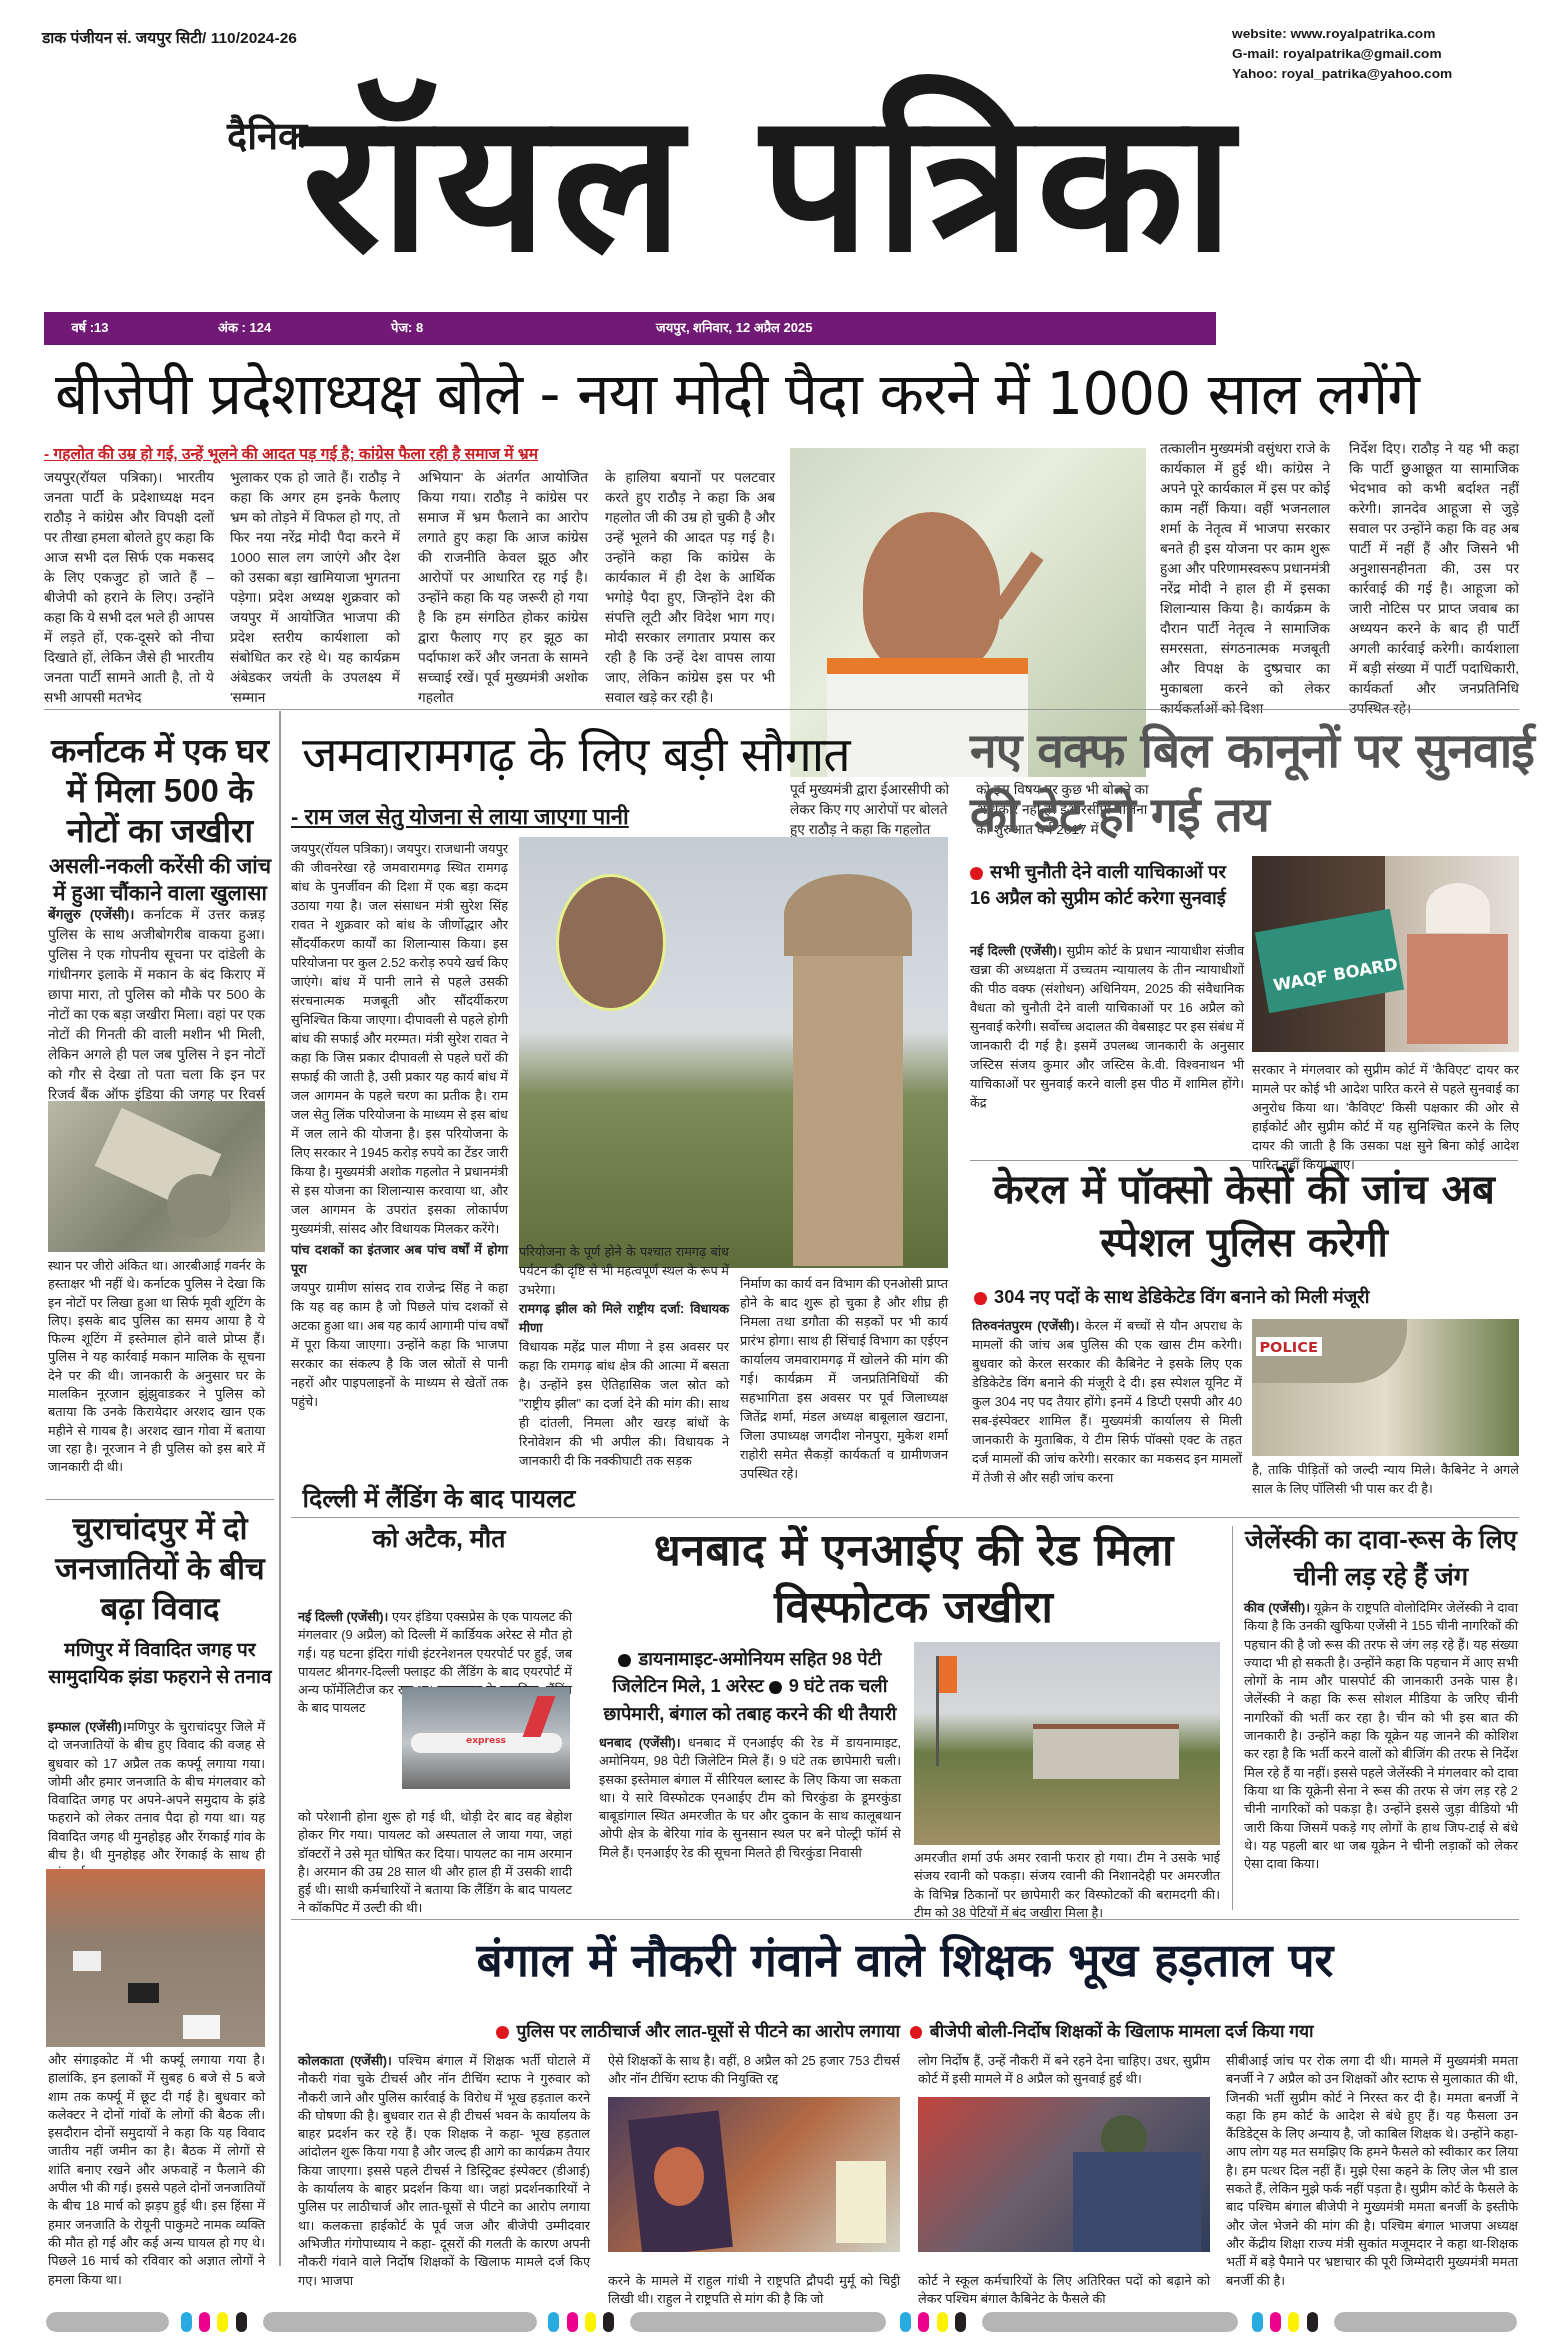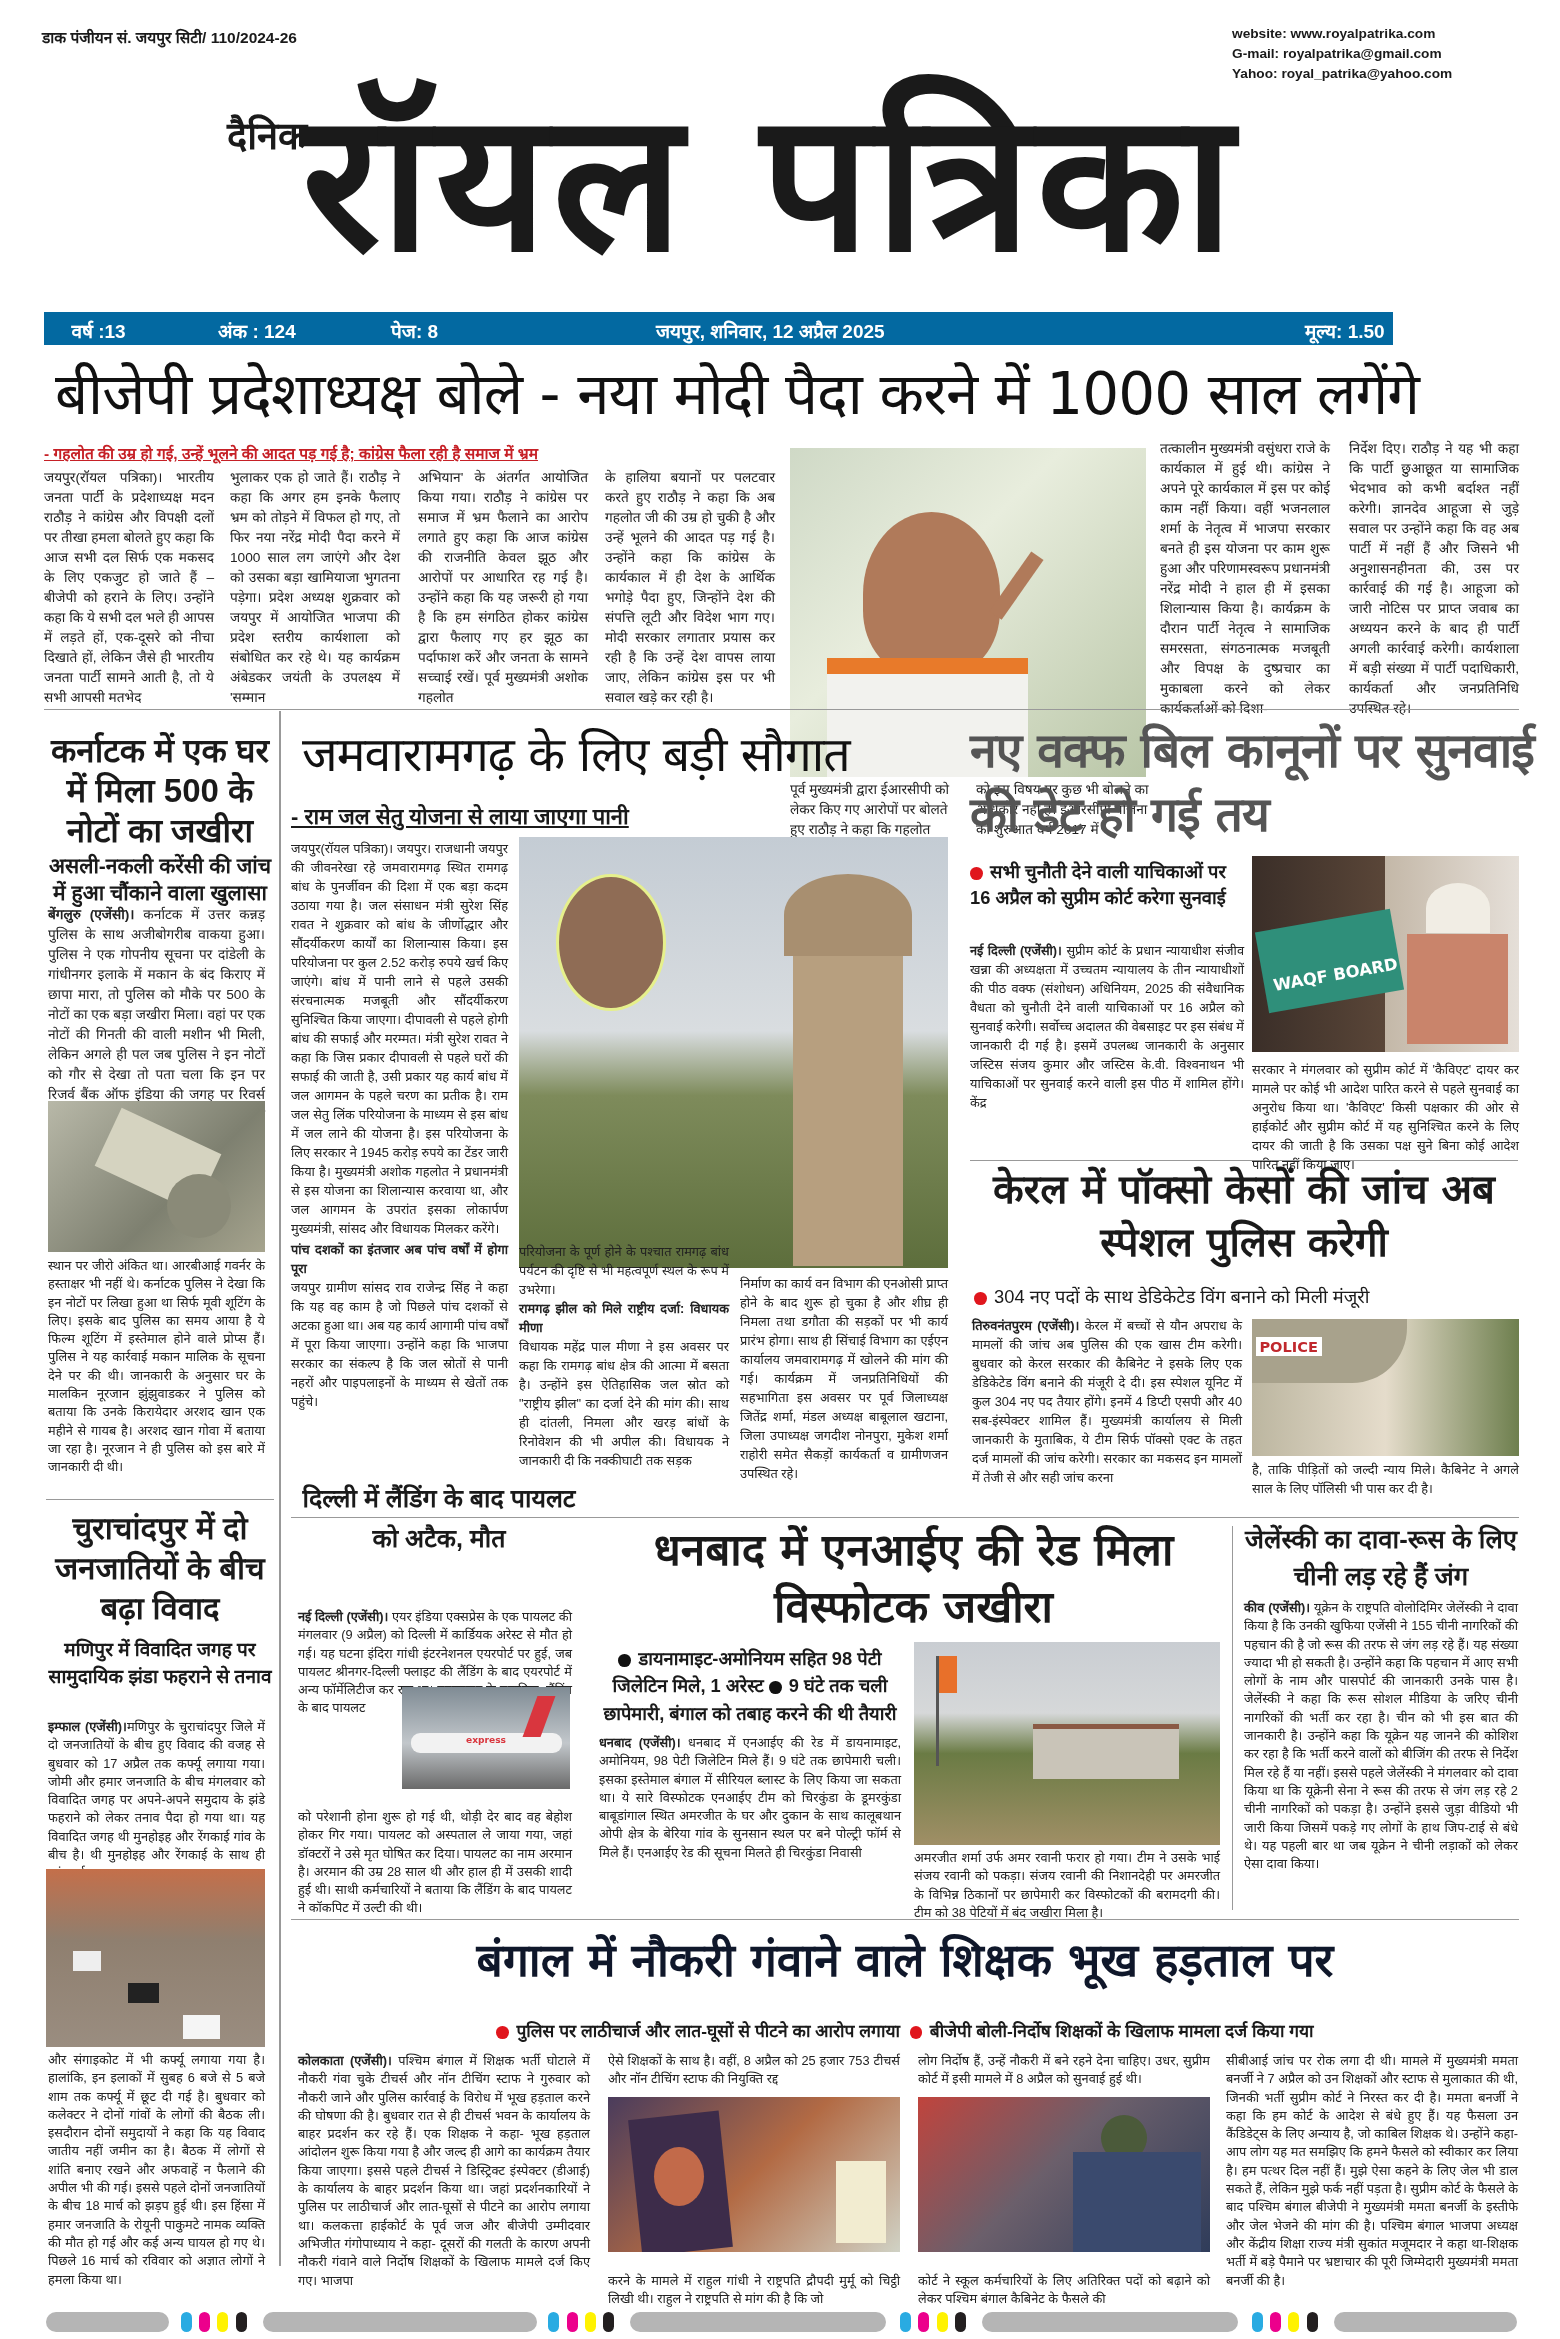--- a/index.html
+++ b/index.html
@@ -17,21 +17,21 @@
   .vrule { position: absolute; width: 1.8px; background: #999; }
   .hrule { position: absolute; height: 1.8px; background: #999; }
   .caption { font-family: "Liberation Sans", sans-serif; font-size: 13.7px; line-height: 20px; color: #222; }
   .dateline { font-weight: bold; }
 
   
   #reg { left: 42px; top: 25.6px; font-size: 15.5px; font-weight: bold; }
   #contact { left: 1232px; top: 24px; font-size: 13.7px; font-weight: bold; line-height: 20px; }
   #dainik { left: 227px; top: 108px; font-size: 38px; font-weight: bold; }
   #masthead-title { left: 302px; top: 87px; font-size: 192px; font-weight: bold; line-height: 1; letter-spacing: 5.5px; }
-  #redbar { left: 44px; top: 312px; width: 1349px; height: 33px; background: #0369a1; color: #fff; font-size: 19px; font-weight: bold; }
+  #redbar { left: 44px; top: 312px; width: 1172px; height: 33px; background: #701a75; color: #fff; font-size: 13px; font-weight: bold; }
   #redbar span { position: absolute; top: 5.5px; }
 
   
   #lead-hl { left: 55px; top: 358px; font-size: 58px; line-height: 73px; white-space: nowrap; }
   #lead-sub { left: 44px; top: 442px; font-size: 15.5px; font-weight: bold; color: #c62026; text-decoration: underline; }
 
   .photo-bg-bjp { background: linear-gradient(135deg,#cfd9c6 0%,#e8eddd 40%,#b9c6a7 100%); }
   .photo-bg-sky { background: linear-gradient(180deg,#c4ccd4 0%,#d9dde0 45%,#7e8b5b 60%,#5d6e3c 100%); }
   .photo-bg-waqf { background: linear-gradient(90deg,#3a2e28 0%,#5a4638 50%,#c4b8a8 50%,#e5dfd8 100%); }
   .photo-bg-money { background: linear-gradient(135deg,#b8b8a8,#7e8070 60%,#a6a48e); }
@@ -122,21 +122,21 @@
 <div class="abs txt" style="left:970px;top:941px;width:274px;font-size:12.8px;line-height:19px;"><span class="dateline">नई दिल्ली (एजेंसी)।</span> <span>सुप्रीम कोर्ट के प्रधान न्यायाधीश संजीव खन्ना की अध्यक्षता में उच्चतम न्यायालय के तीन न्यायाधीशों की पीठ वक्फ (संशोधन) अधिनियम, 2025 की संवैधानिक वैधता को चुनौती देने वाली याचिकाओं पर 16 अप्रैल को सुनवाई करेगी। सर्वोच्च अदालत की वेबसाइट पर इस संबंध में जानकारी दी गई है। इसमें उपलब्ध जानकारी के अनुसार जस्टिस संजय कुमार और जस्टिस के.वी. विश्वनाथन भी याचिकाओं पर सुनवाई करने वाली इस पीठ में शामिल होंगे। केंद्र</span></div>
 <div class="img photo-bg-waqf" style="left:1252px;top:856px;width:267px;height:196px;">
   <div style="position:absolute;left:9.1px;top:64px;width:137px;height:82px;background:#2f8f7a;transform:rotate(-10deg);color:#fff;font-weight:bold;font-size:16.4px;padding-top:46px;padding-left:9.1px;">WAQF BOARD</div>
   <div style="position:absolute;left:174px;top:27.4px;width:64px;height:50px;border-radius:50% 50% 0 0;background:#f1ede4;"></div>
   <div style="position:absolute;left:155px;top:78px;width:101px;height:110px;background:#c9846b;"></div>
 </div>
 <div class="abs txt" style="left:1252px;top:1060px;width:267px;font-size:12.8px;line-height:19px;">सरकार ने मंगलवार को सुप्रीम कोर्ट में 'कैविएट' दायर कर मामले पर कोई भी आदेश पारित करने से पहले सुनवाई का अनुरोध किया था। 'कैविएट' किसी पक्षकार की ओर से हाईकोर्ट और सुप्रीम कोर्ट में यह सुनिश्चित करने के लिए दायर की जाती है कि उसका पक्ष सुने बिना कोई आदेश पारित नहीं किया जाए।</div>
 <div class="hrule" style="left:970px;top:1160px;width:548px;height:0.9px;"></div>
 
 <div class="abs serif" style="left:970px;top:1162px;width:548px;text-align:center;font-size:40px;font-weight:bold;line-height:53px;">केरल में पॉक्सो केसों की जांच अब स्पेशल पुलिस करेगी</div>
-<div class="abs cond" style="left:974px;top:1283px;font-size:18.3px;font-weight:normal;"><span class="bullet-dot"></span><span>304 नए पदों के साथ डेडिकेटेड विंग बनाने को मिली मंजूरी</span></div>
+<div class="abs cond" style="left:974px;top:1283px;font-size:18.3px;font-weight:bold;"><span class="bullet-dot"></span><span>304 नए पदों के साथ डेडिकेटेड विंग बनाने को मिली मंजूरी</span></div>
 <div class="abs txt" style="left:972px;top:1316px;width:270px;font-size:12.8px;line-height:19px;"><span class="dateline">तिरुवनंतपुरम (एजेंसी)।</span> <span>केरल में बच्चों से यौन अपराध के मामलों की जांच अब पुलिस की एक खास टीम करेगी। बुधवार को केरल सरकार की कैबिनेट ने इसके लिए एक डेडिकेटेड विंग बनाने की मंजूरी दे दी। इस स्पेशल यूनिट में कुल 304 नए पद तैयार होंगे। इनमें 4 डिप्टी एसपी और 40 सब-इंस्पेक्टर शामिल हैं। मुख्यमंत्री कार्यालय से मिली जानकारी के मुताबिक, ये टीम सिर्फ पॉक्सो एक्ट के तहत दर्ज मामलों की जांच करेगी। सरकार का मकसद इन मामलों में तेजी से और सही जांच करना</span></div>
 <div class="img photo-bg-police" style="left:1252px;top:1319px;width:267px;height:137px;">
   <div style="position:absolute;left:0;top:0;width:155px;height:64px;border-radius:0 0 55px 0;background:#a8a28c;"></div>
   <div style="position:absolute;left:3.7px;top:18.3px;background:#fff;color:#c0282d;font-weight:bold;font-size:14.6px;padding:0.9px 3.7px;">POLICE</div>
 </div>
 <div class="abs txt" style="left:1252px;top:1460px;width:267px;font-size:12.8px;line-height:19px;">है, ताकि पीड़ितों को जल्दी न्याय मिले। कैबिनेट ने अगले साल के लिए पॉलिसी भी पास कर दी है।</div>
 <div class="hrule" style="left:291px;top:1517px;width:1228px;height:0.9px;"></div>
 
 <div class="abs cond" style="left:46px;top:1509px;width:228px;text-align:center;font-size:31px;font-weight:bold;line-height:40px;">चुराचांदपुर में दो जनजातियों के बीच बढ़ा विवाद</div>
 <div class="abs cond" style="left:46px;top:1636px;width:228px;text-align:center;font-size:19px;font-weight:bold;line-height:27.4px;">मणिपुर में विवादित जगह पर सामुदायिक झंडा फहराने से तनाव</div>

